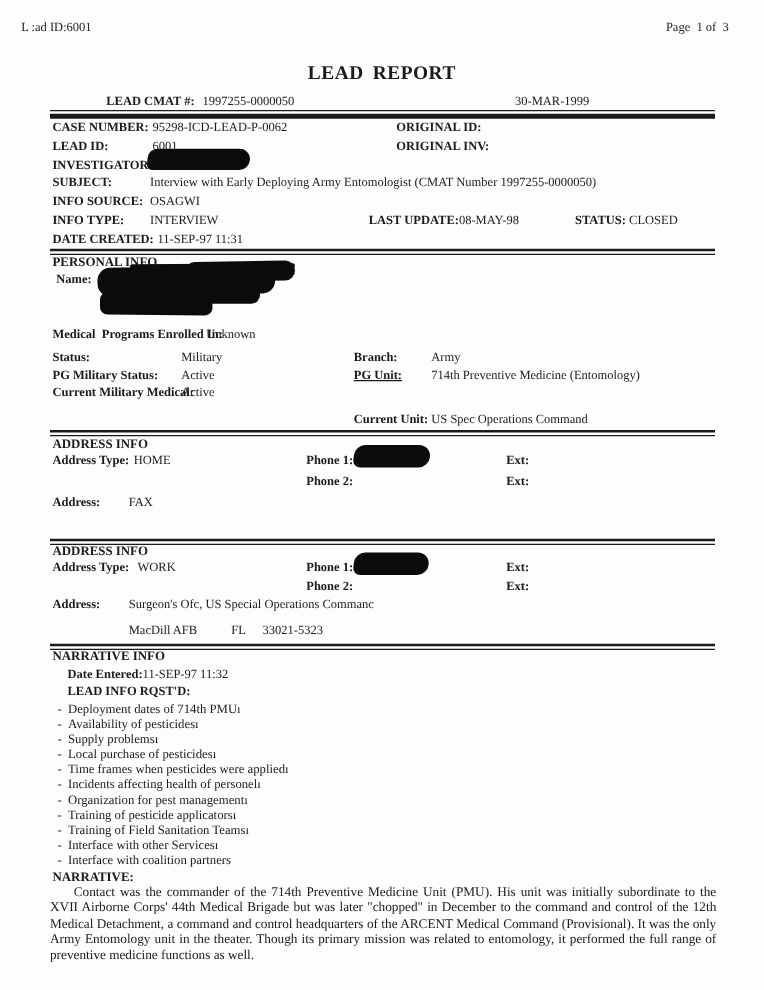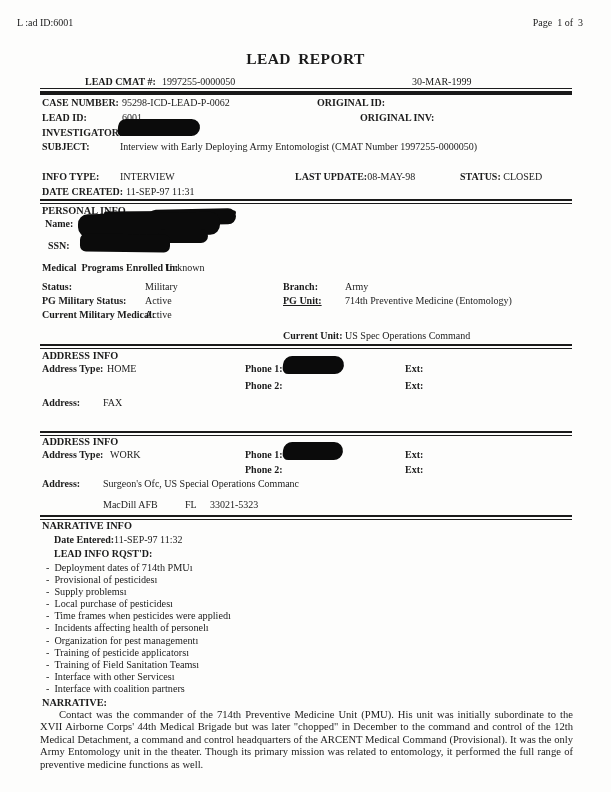--- a/index.html
+++ b/index.html
@@ -64,29 +64,33 @@
   <div class="heavyrule" style="top:91px;"></div>
 
   <div class="row" style="top:97px;">
     <span class="lbl" style="left:42px;">CASE NUMBER:</span>
     <span style="left:122px;">95298-ICD-LEAD-P-0062</span>
     <span class="lbl" style="left:317px;">ORIGINAL ID:</span>
   </div>
   <div class="row" style="top:112px;">
     <span class="lbl" style="left:42px;">LEAD ID:</span>
     <span style="left:122px;">6001</span>
-    <span class="lbl" style="left:317px;margin-left:43px;">ORIGINAL INV:</span>
+    <span class="lbl" style="left:317px;">ORIGINAL INV:</span>
   </div>
   <div class="row" style="top:127px;">
     <span class="lbl" style="left:42px;">INVESTIGATOR:</span>
   </div>
   <div class="redaction r-invest"></div>
   <div class="row" style="top:141px;">
     <span class="lbl" style="left:42px;">SUBJECT:</span>
     <span style="left:120px;">Interview with Early Deploying Army Entomologist (CMAT Number 1997255-0000050)</span>
+  </div>
+  <div class="row" style="top:156px;">
+    <span class="lbl" style="left:42px;">INFO SOURCE:</span>
+    <span style="left:120px;">OSAGWI</span>
   </div>
   <div class="row" style="top:171px;">
     <span class="lbl" style="left:42px;">INFO TYPE:</span>
     <span style="left:120px;">INTERVIEW</span>
     <span style="left:295px;"><b>LAST UPDATE:</b><span>08-MAY-98</span></span>
     <span style="left:460px;"><b>STATUS:</b> <span>CLOSED</span></span>
   </div>
   <div class="row" style="top:186px;">
     <span class="lbl" style="left:42px;">DATE CREATED:</span>
     <span style="left:126px;">11-SEP-97 11:31</span>
@@ -98,23 +102,20 @@
     <span class="sechead" style="left:42px;">PERSONAL INFO</span>
   </div>
   <div class="redaction r-line"></div>
   <div class="row" style="top:218px;">
     <span class="lbl" style="left:45px;">Name:</span>
   </div>
   <div class="redaction r-blob2"></div>
   <div class="redaction r-blob1"></div>
   <div class="redaction r-blob4"></div>
   <div class="redaction r-blob3"></div>
-  <div class="row" style="top:240px;">
-    <span class="lbl" style="left:48px;">SSN:</span>
-  </div>
   <div class="row" style="top:262px;">
     <span class="lbl" style="left:42px;">Medical  Programs Enrolled In:</span>
     <span style="left:165px;">Unknown</span>
   </div>
   <div class="row" style="top:281px;">
     <span class="lbl" style="left:42px;">Status:</span>
     <span style="left:145px;">Military</span>
     <span class="lbl" style="left:283px;">Branch:</span>
     <span style="left:345px;">Army</span>
   </div>
@@ -191,21 +192,21 @@
     <span class="lbl" style="left:54px;">LEAD INFO RQST'D:</span>
   </div>
 
   <div class="bullets">
     <div class="b">
         <span>-</span>
         <span>Deployment dates of 714th PMUı</span>
       </div>
     <div class="b">
         <span>-</span>
-        <span>Provisional of pesticidesı</span>
+        <span>Availability of pesticidesı</span>
       </div>
     <div class="b">
         <span>-</span>
         <span>Supply problemsı</span>
       </div>
     <div class="b">
         <span>-</span>
         <span>Local purchase of pesticidesı</span>
       </div>
     <div class="b">

